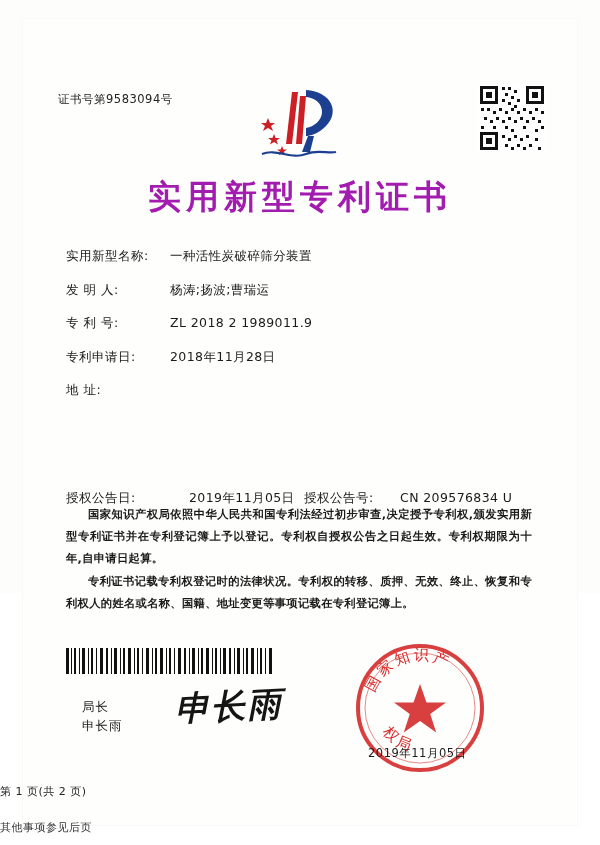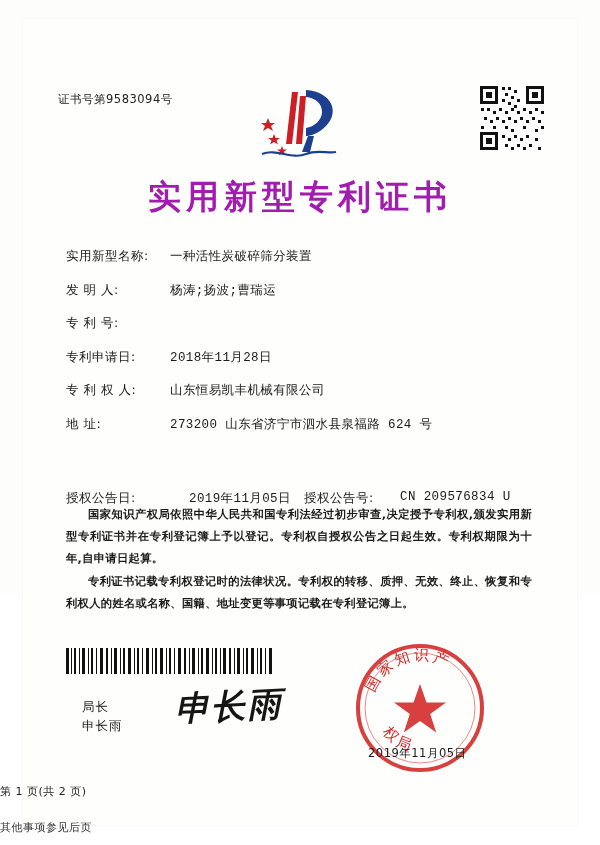--- a/index.html
+++ b/index.html
@@ -92,21 +92,20 @@
   }
   .field-label {
     width: 104px;
     flex: 0 0 104px;
     letter-spacing: 0.5px;
     white-space: nowrap;
   }
   .field-value {
     flex: 1;
     letter-spacing: 0.4px;
-    font-family: Liberation Mono, monospace;
   }
 
   .grant-row {
     position: absolute;
     left: 66px;
     top: 462px;
     width: 480px;
     display: flex;
     align-items: baseline;
     font-size: 12.5px;
@@ -321,32 +320,28 @@
     <div class="field-row">
       <div class="field-label">实用新型名称:</div>
       <div class="field-value">一种活性炭破碎筛分装置</div>
     </div>
     <div class="field-row">
       <div class="field-label">发 明 人:</div>
       <div class="field-value">杨涛;扬波;曹瑞运</div>
     </div>
     <div class="field-row">
       <div class="field-label">专 利 号:</div>
+      <div class="field-value">ZL 2018 2 1989011.9</div>
     </div>
     <div class="field-row">
       <div class="field-label">专利申请日:</div>
       <div class="field-value">2018年11月28日</div>
     </div>
     <div class="field-row">
-      <div class="field-label">专 利 权 人:</div>
-      <div class="field-value">山东恒易凯丰机械有限公司</div>
-    </div>
-    <div class="field-row">
       <div class="field-label">地 址:</div>
-      <div class="field-value">273200 山东省济宁市泗水县泉福路 624 号</div>
     </div>
   </div>
 
   <div class="grant-row">
     <div class="grant-left">
       <div class="field-label">授权公告日:</div>
       <div class="field-value">2019年11月05日</div>
     </div>
     <div class="grant-right">
       <div class="field-label">授权公告号:</div>

